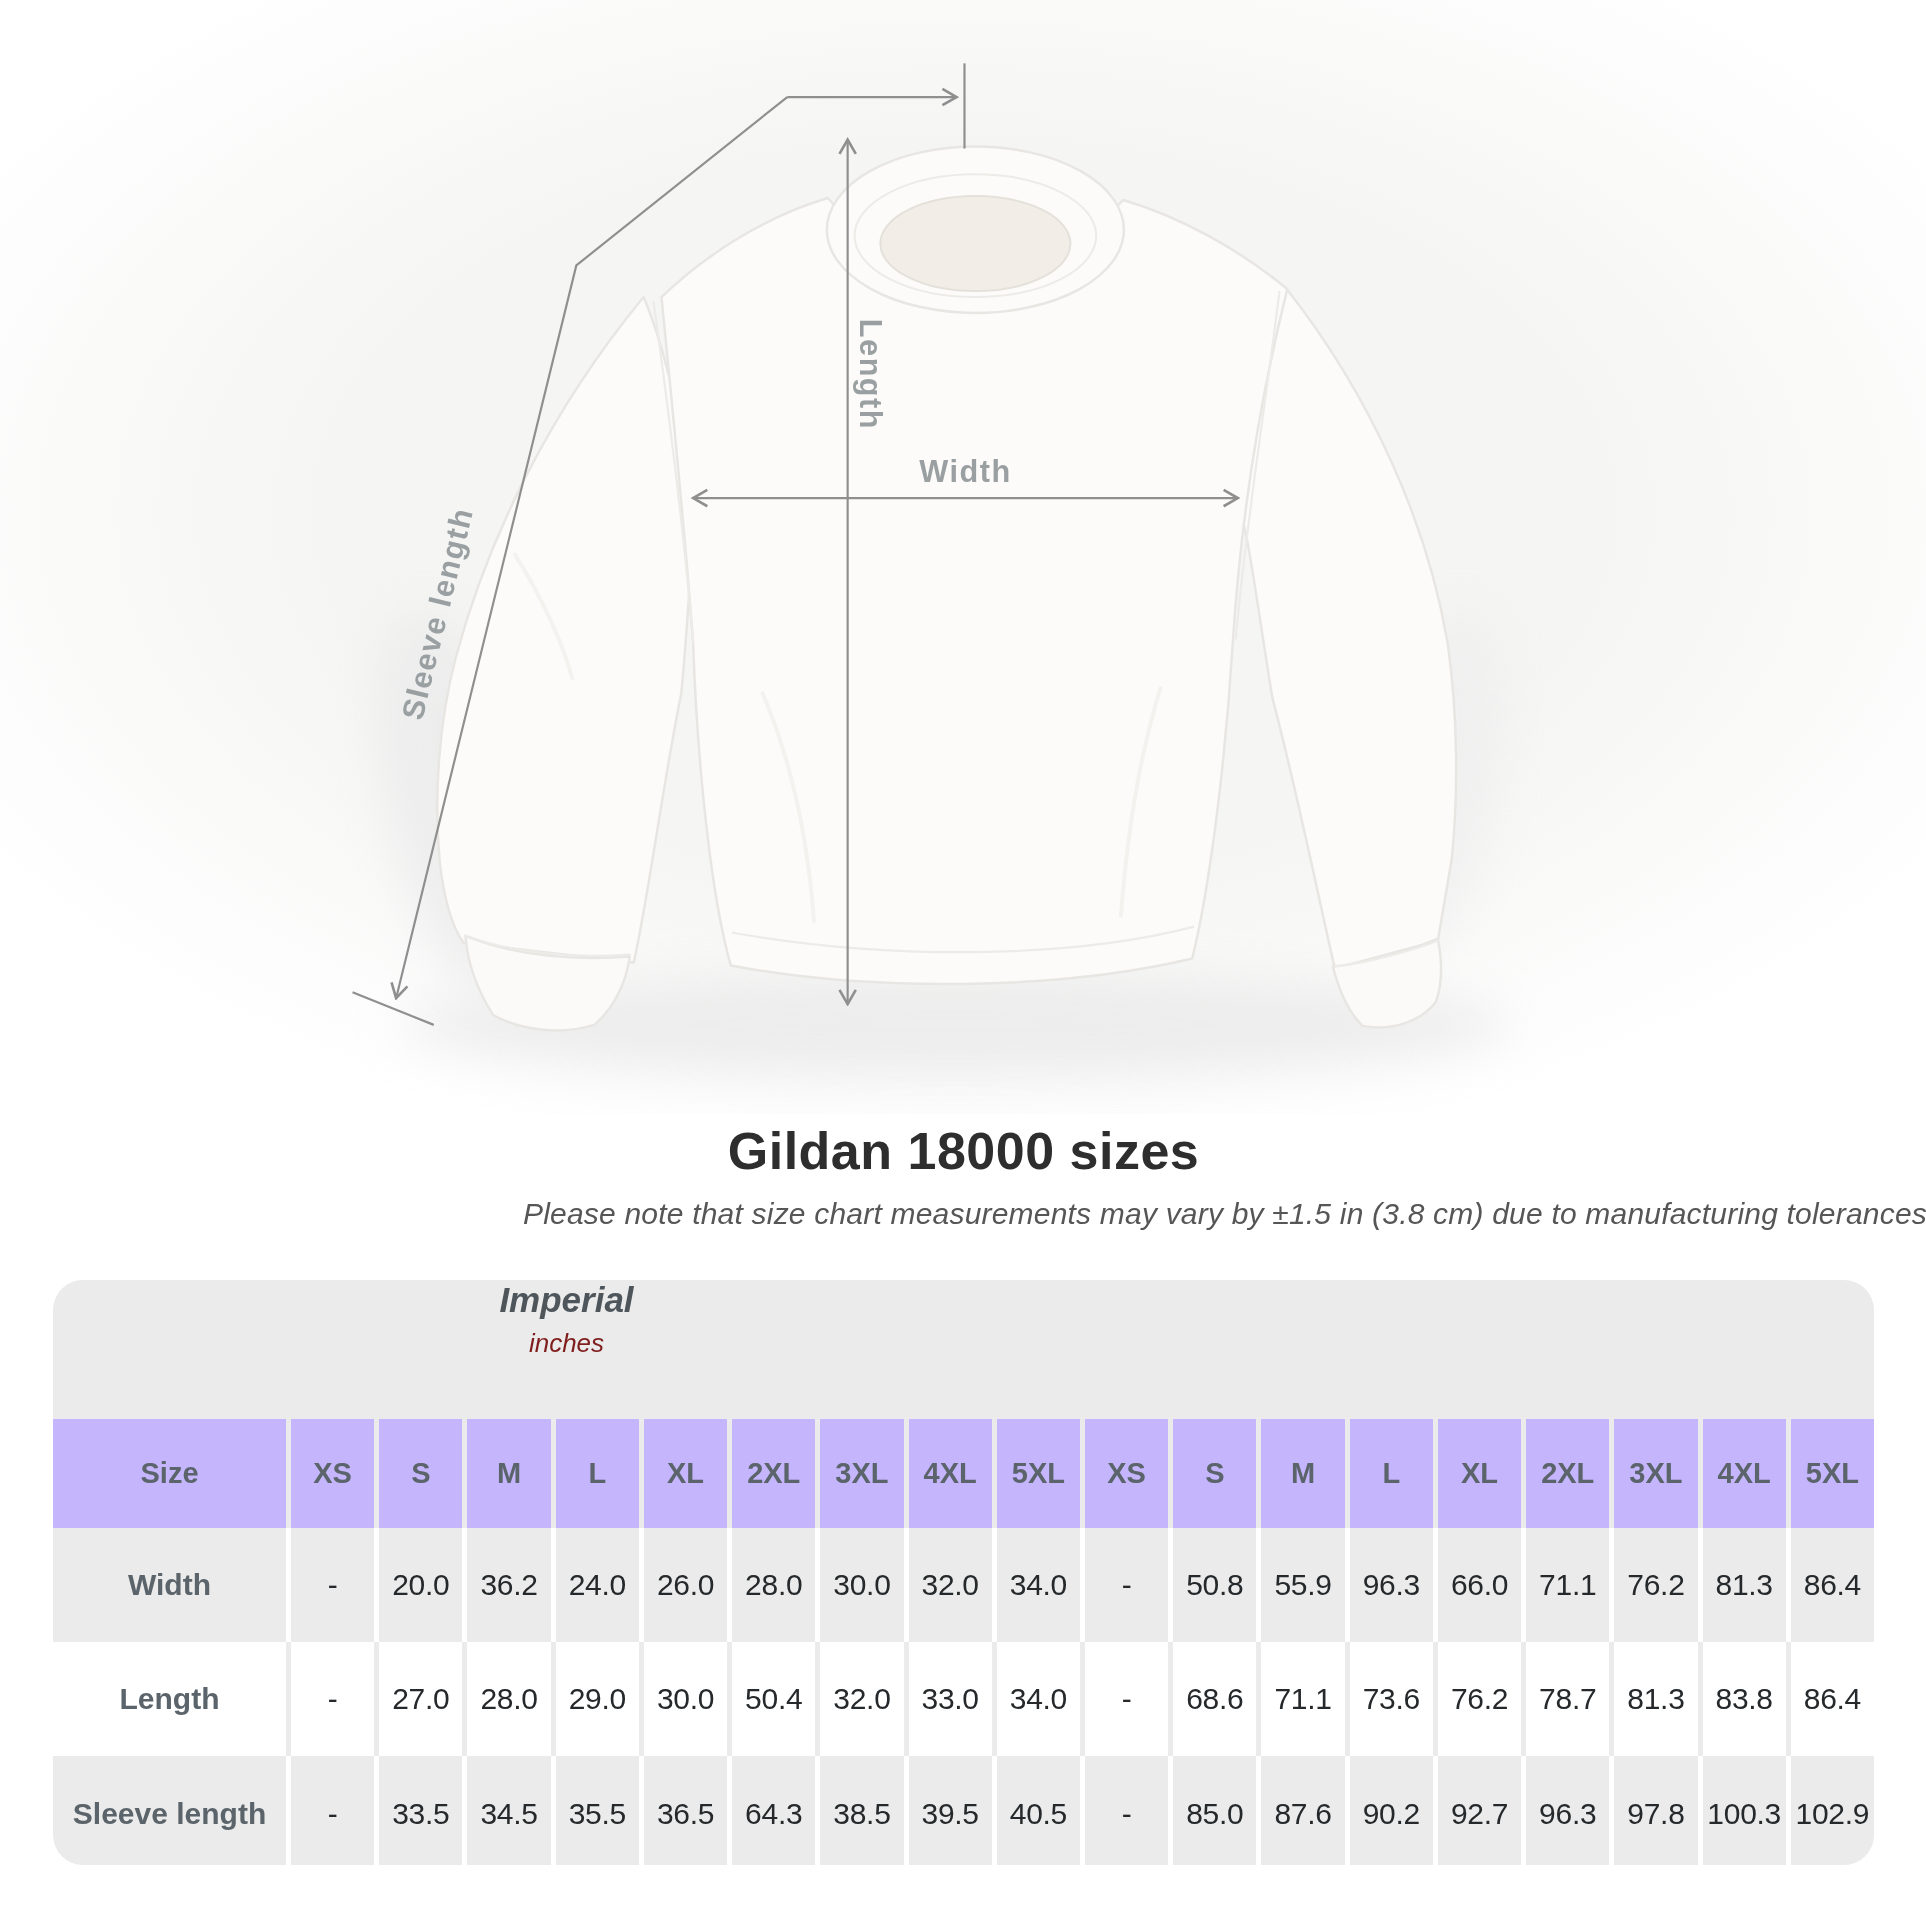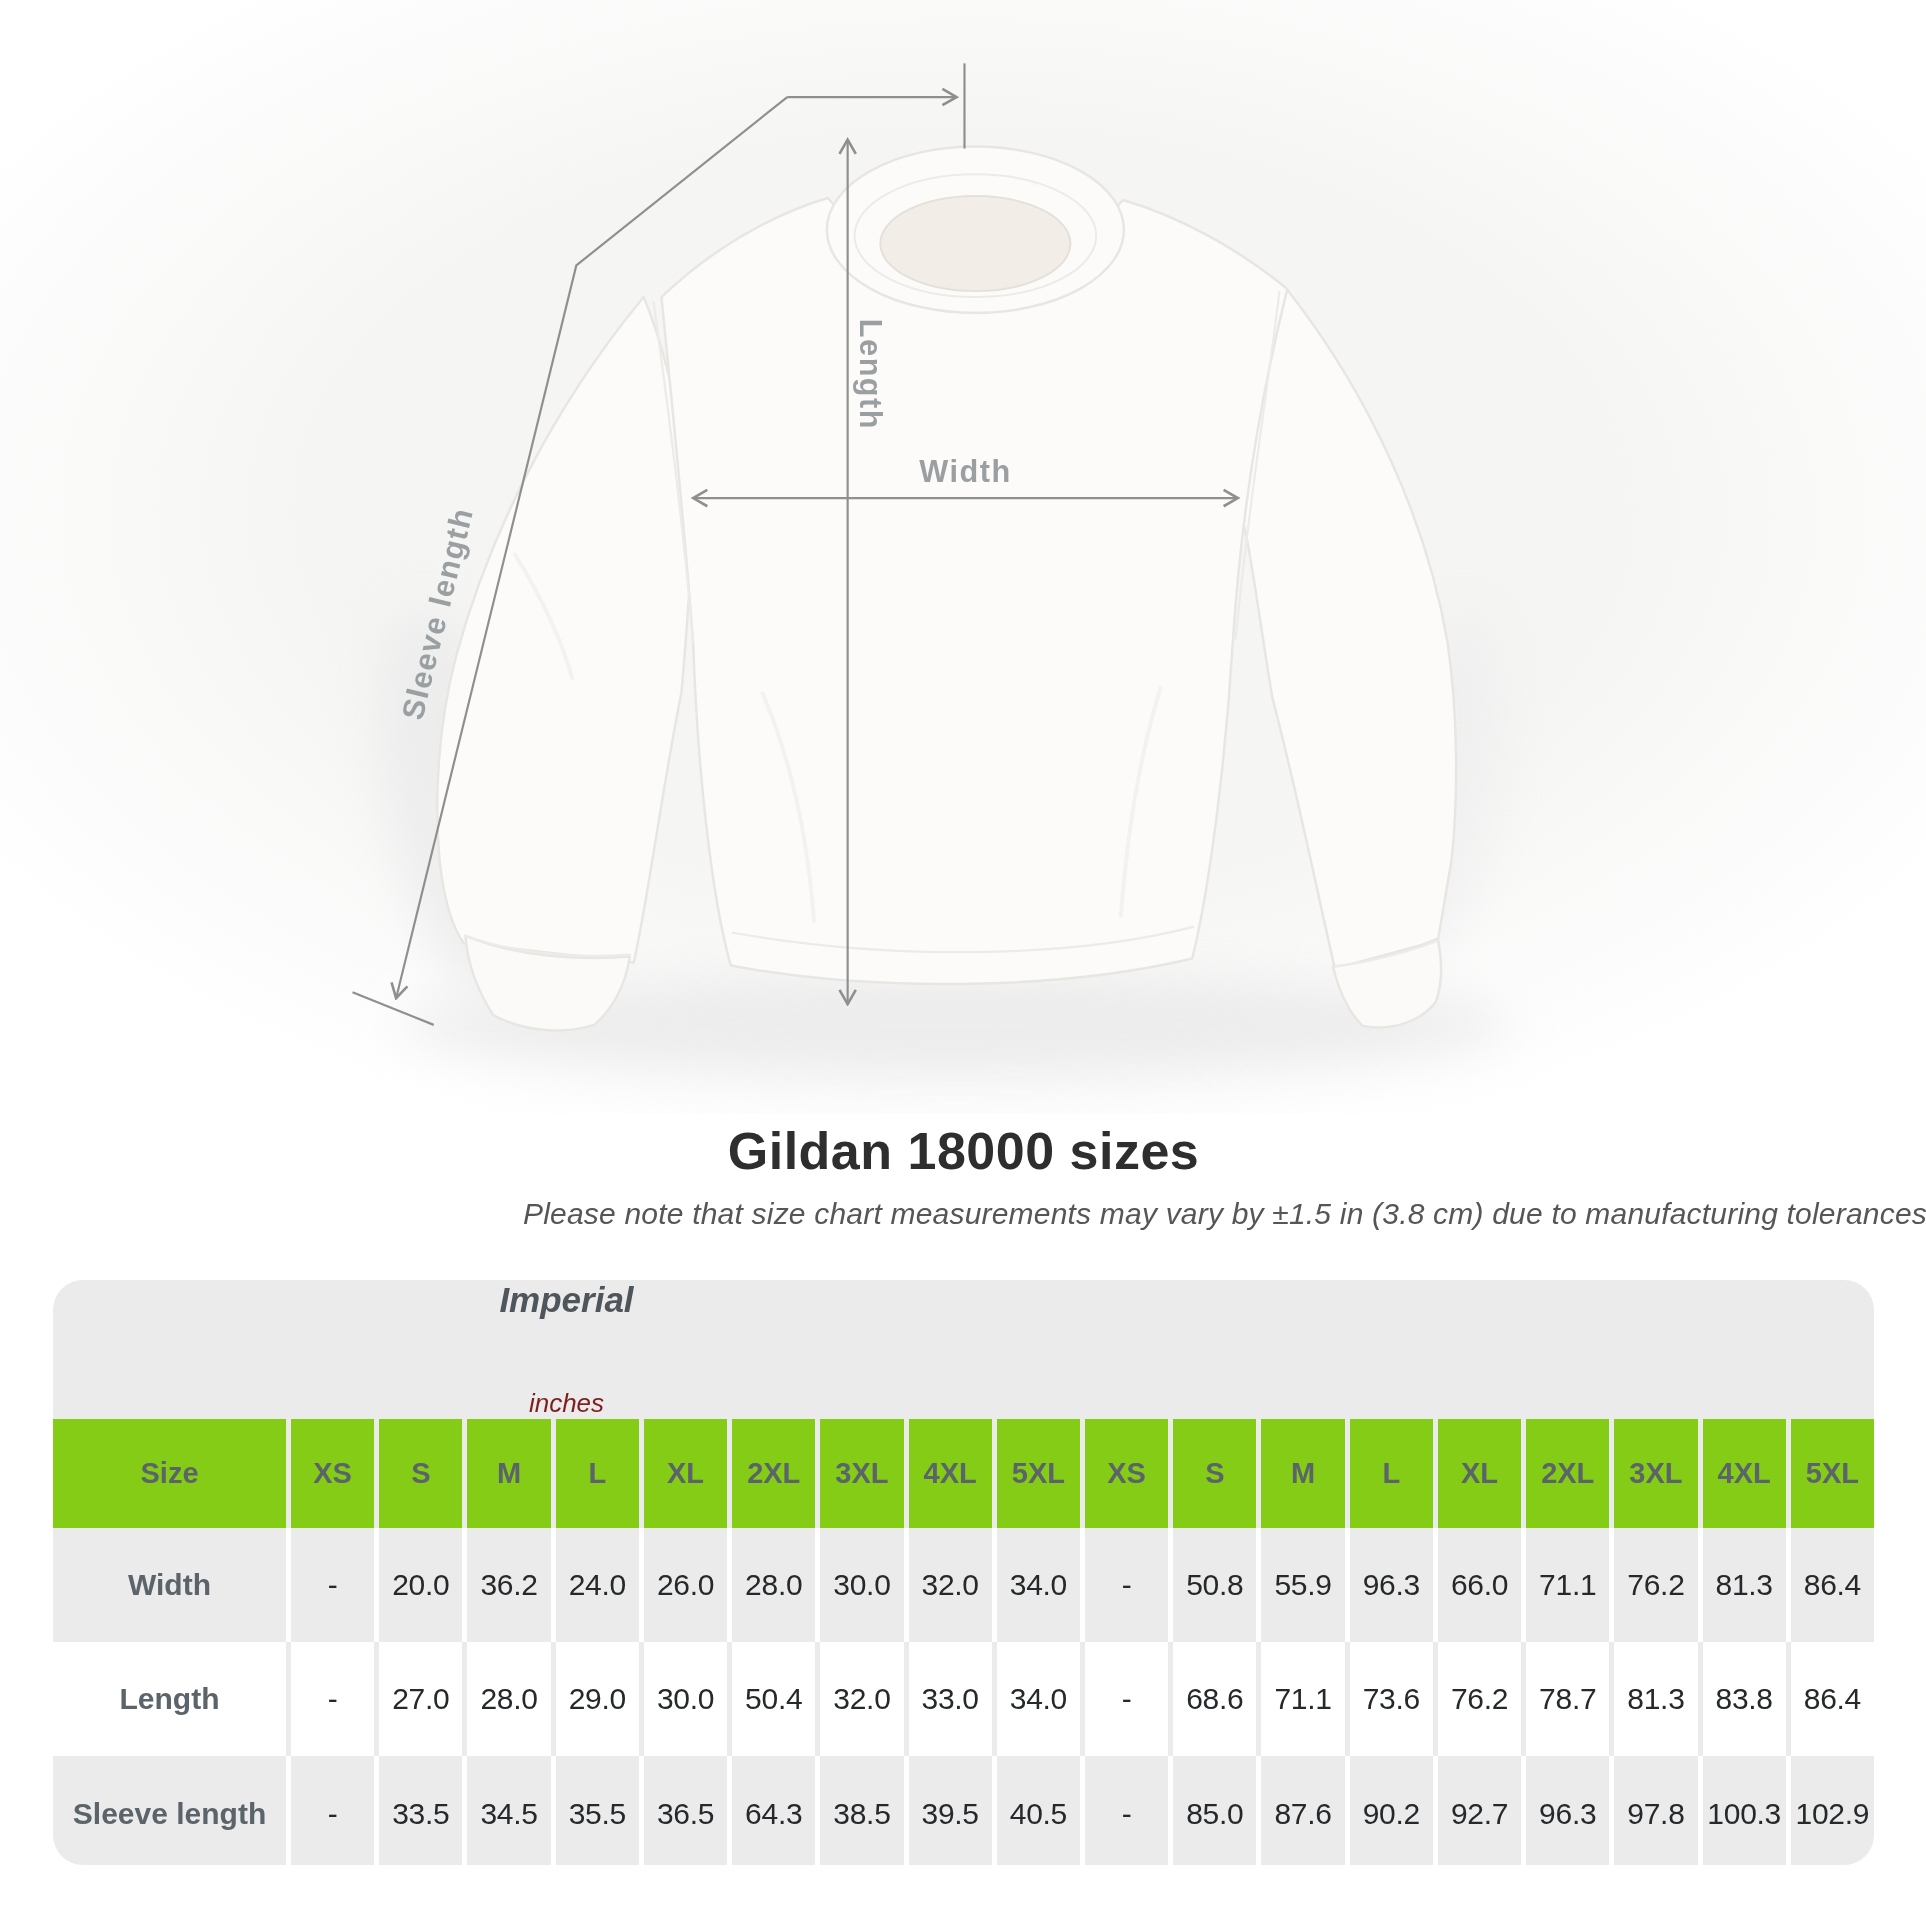--- a/index.html
+++ b/index.html
@@ -35,27 +35,27 @@
     border-radius: 30px; overflow: hidden;
     background: #ffffff;
   }
   .trow { display: grid; grid-template-columns: 233px repeat(18, 1fr); }
 
   .unit-band {
     display: grid; grid-template-columns: 1027px 1fr;
     height: 139px; background: #ebebeb;
   }
   .unit-cell {
-    display: flex; flex-direction: column; align-items: center; justify-content: space-between;
-    gap: 24px;
+    display: flex; flex-direction: column; align-items: center; justify-content: flex-start;
+    gap: 8px;
   }
   .unit-main { font-size: 35px; font-weight: 700; font-style: italic; color: #4e565c; }
   .unit-sub  { font-size: 26px; font-style: italic; color: #7f1d1d; }
 
-  .row-sizes { height: 109px; background: #84cc16; }
+  .row-sizes { height: 109px; background: #c4b5fd; }
   .row-data  { height: 114px; background: #ffffff; }
   .row-data.alt { background: #ebebeb; }
   .row-data.last { height: 115px; }
 
   .cell {
     display: flex; align-items: center; justify-content: center;
     border-left: 5px solid #ebebeb;
     min-width: 0;
   }
   .row-data.alt .cell { border-left-color: #ffffff; }

